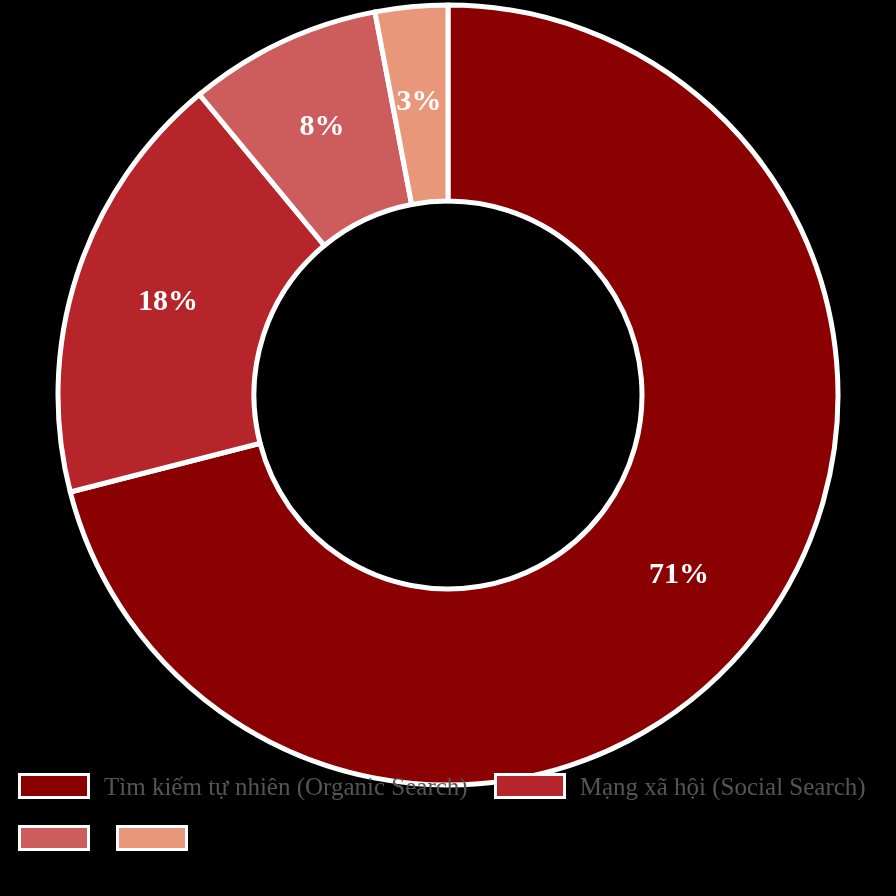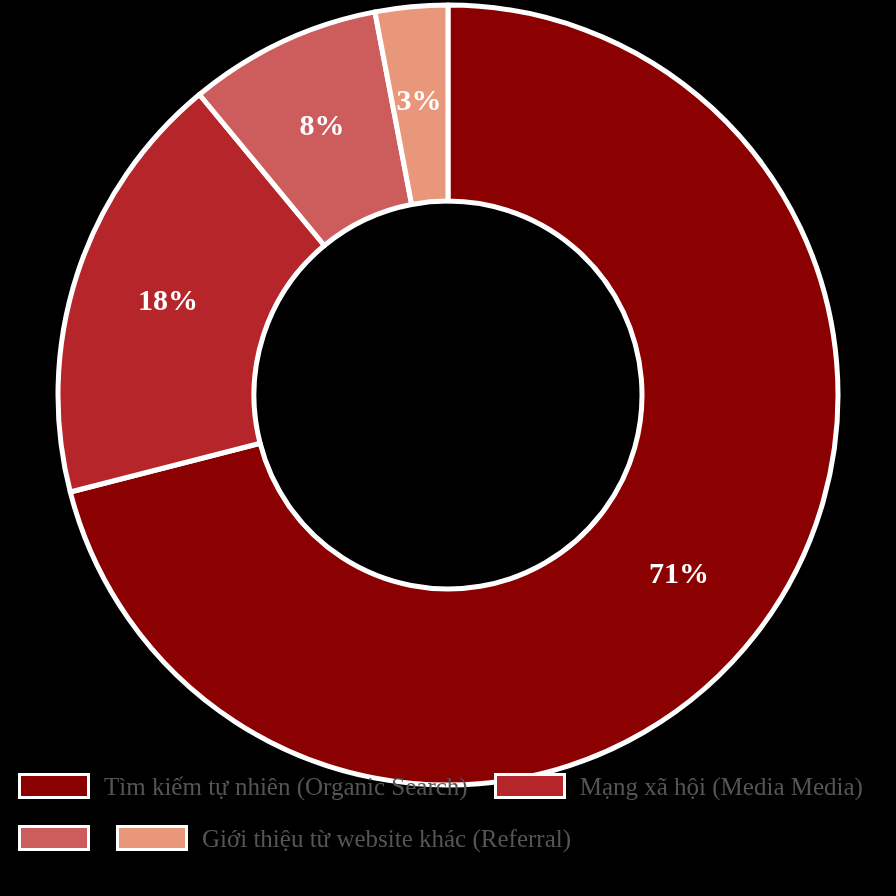--- a/index.html
+++ b/index.html
@@ -100,28 +100,27 @@
 
   <div id="legend">
     <div class="legend-row">
       <div class="legend-item">
         <span class="legend-swatch" style="background: rgb(139, 0, 0);"></span>
         <span class="legend-label">Tìm kiếm tự nhiên (Organic Search)</span>
       </div>
       <span class="legend-gap"></span>
       <div class="legend-item">
         <span class="legend-swatch" style="background: rgb(181, 37, 41);"></span>
-        <span class="legend-label">Mạng xã hội (Media Media)</span>
+        <span class="legend-label">Mạng xã hội (Social Search)</span>
       </div>
     </div>
     <div class="legend-row">
       <div class="legend-item">
         <span class="legend-swatch" style="background: rgb(205, 92, 92);"></span>
       </div>
       <span class="legend-gap"></span>
       <div class="legend-item">
         <span class="legend-swatch" style="background: rgb(233, 151, 122);"></span>
-        <span class="legend-label">Giới thiệu từ website khác (Referral)</span>
       </div>
     </div>
   </div>
 
 </div>
 
 </body></html>

